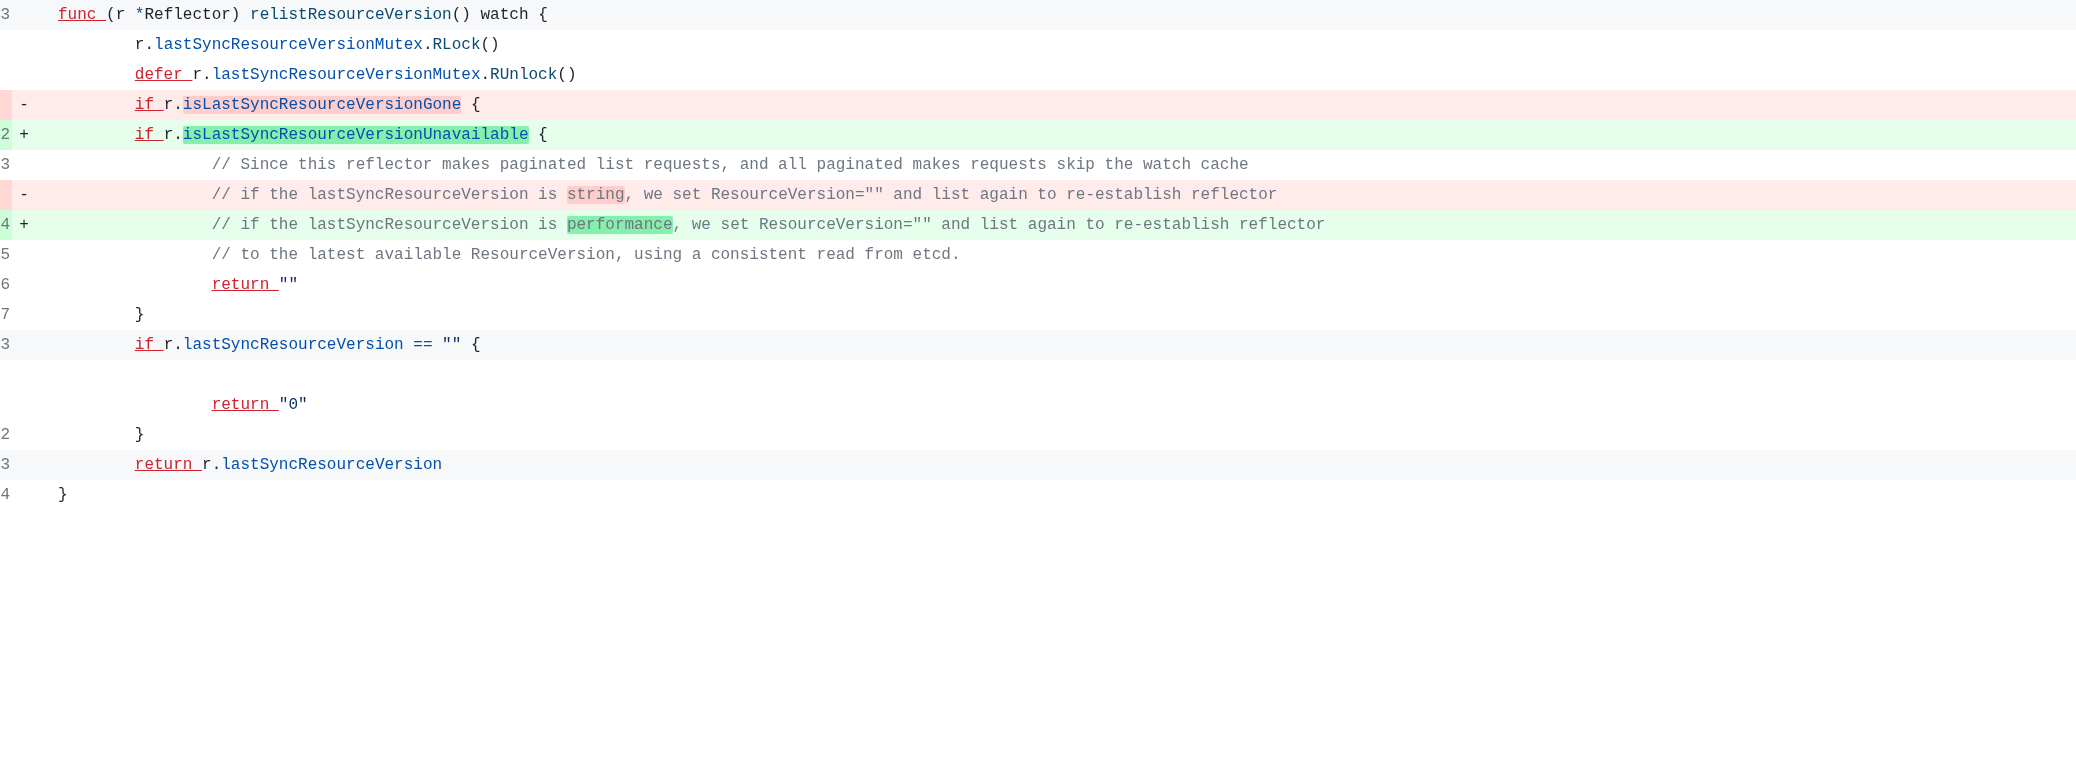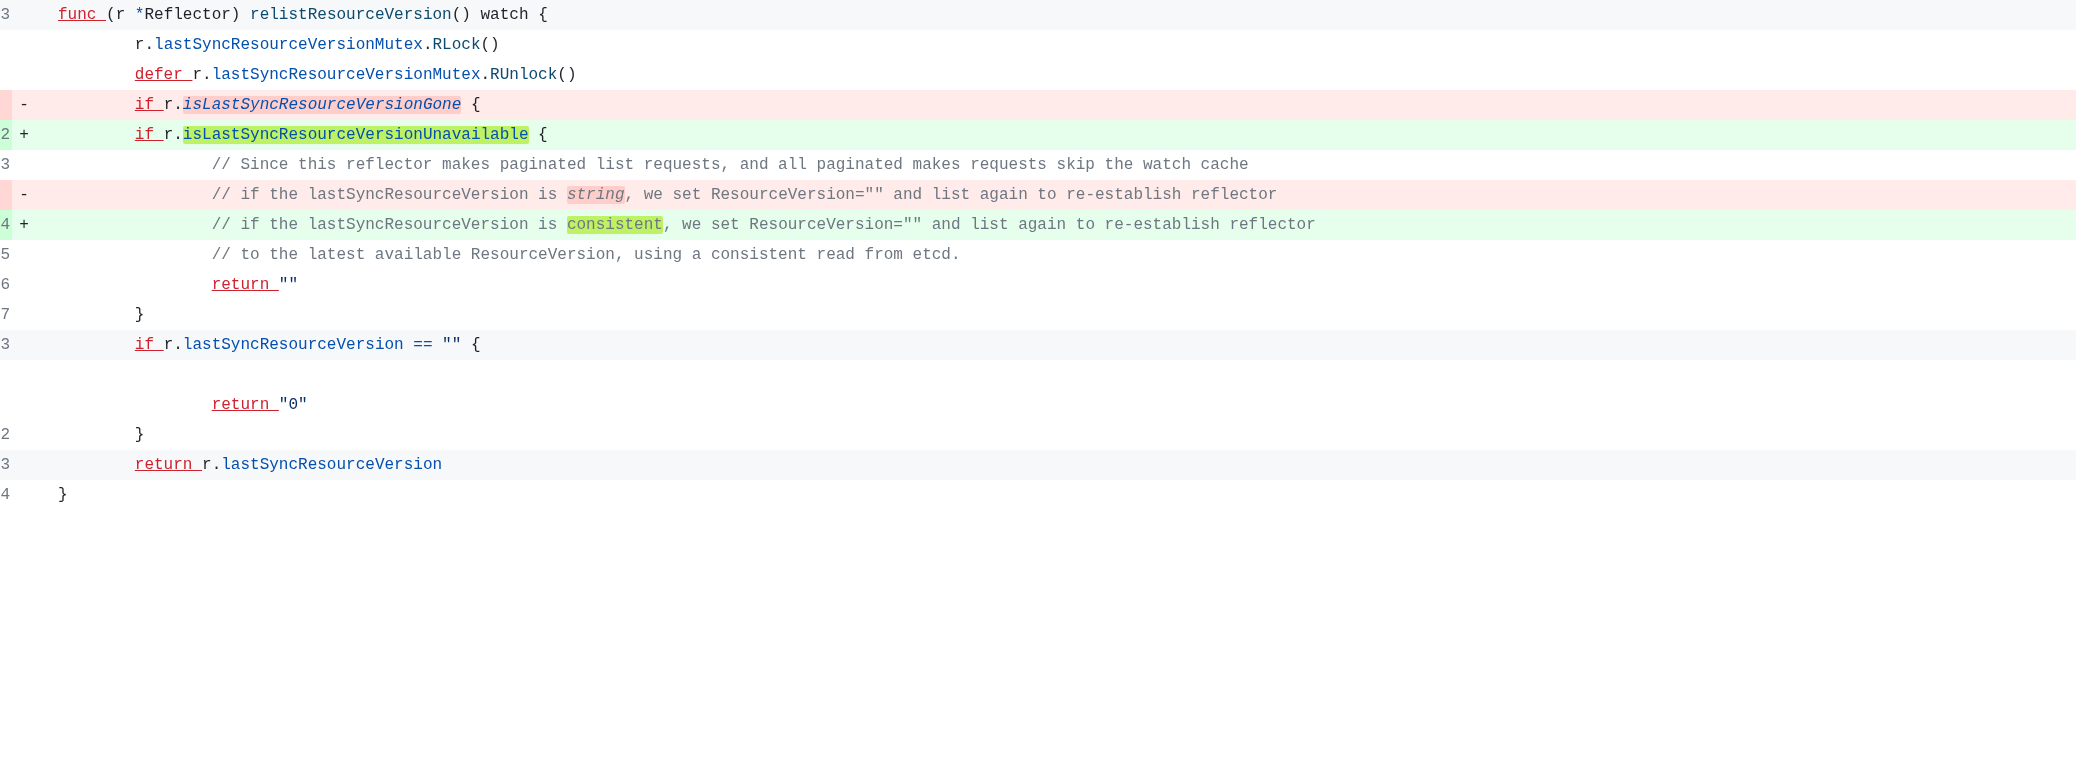--- a/index.html
+++ b/index.html
@@ -65,24 +65,23 @@
   .tok-ident { color: #0550ae; }
   .tok-type { color: #1f2328; }
   .tok-comment { color: #6e7781; }
   .tok-string { color: #0a3069; }
   .tok-op { color: #0550ae; }
   .tok-paren { color: #1f2328; }
   .tok-dot { color: #1f2328; }
   .word-del {
     background: #ffcecb;
     border-radius: 2px;
-    font-style: italic;
   }
   .word-add {
-    background: #bef264;
+    background: #86efac;
     border-radius: 2px;
   }
 </style>
 </head>
 <body>
 
 <table class="diff-table">
   <tbody>
       <tr class="hunk-header">
         <td class="gutter">3</td>
@@ -120,21 +119,21 @@
         <td class="code"><span class="">                </span><span class="tok-comment">// Since this reflector makes paginated list requests, and all paginated makes requests skip the watch cache</span></td>
       </tr>
       <tr class="deletion">
         <td class="gutter"></td>
         <td class="marker">-</td>
         <td class="code"><span class="">                </span><span class="tok-comment">// if the lastSyncResourceVersion is </span><span class="tok-comment word-del">string</span><span class="tok-comment">, we set ResourceVersion="" and list again to re-establish reflector</span></td>
       </tr>
       <tr class="addition">
         <td class="gutter">4</td>
         <td class="marker">+</td>
-        <td class="code"><span class="">                </span><span class="tok-comment">// if the lastSyncResourceVersion is </span><span class="tok-comment word-add">consistent</span><span class="tok-comment">, we set ResourceVersion="" and list again to re-establish reflector</span></td>
+        <td class="code"><span class="">                </span><span class="tok-comment">// if the lastSyncResourceVersion is </span><span class="tok-comment word-add">performance</span><span class="tok-comment">, we set ResourceVersion="" and list again to re-establish reflector</span></td>
       </tr>
       <tr class="context">
         <td class="gutter">5</td>
         <td class="marker"></td>
         <td class="code"><span class="">                </span><span class="tok-comment">// to the latest available ResourceVersion, using a consistent read from etcd.</span></td>
       </tr>
       <tr class="context">
         <td class="gutter">6</td>
         <td class="marker"></td>
         <td class="code"><span class="">                </span><span class="tok-keyword">return </span><span class="tok-string">""</span></td>

